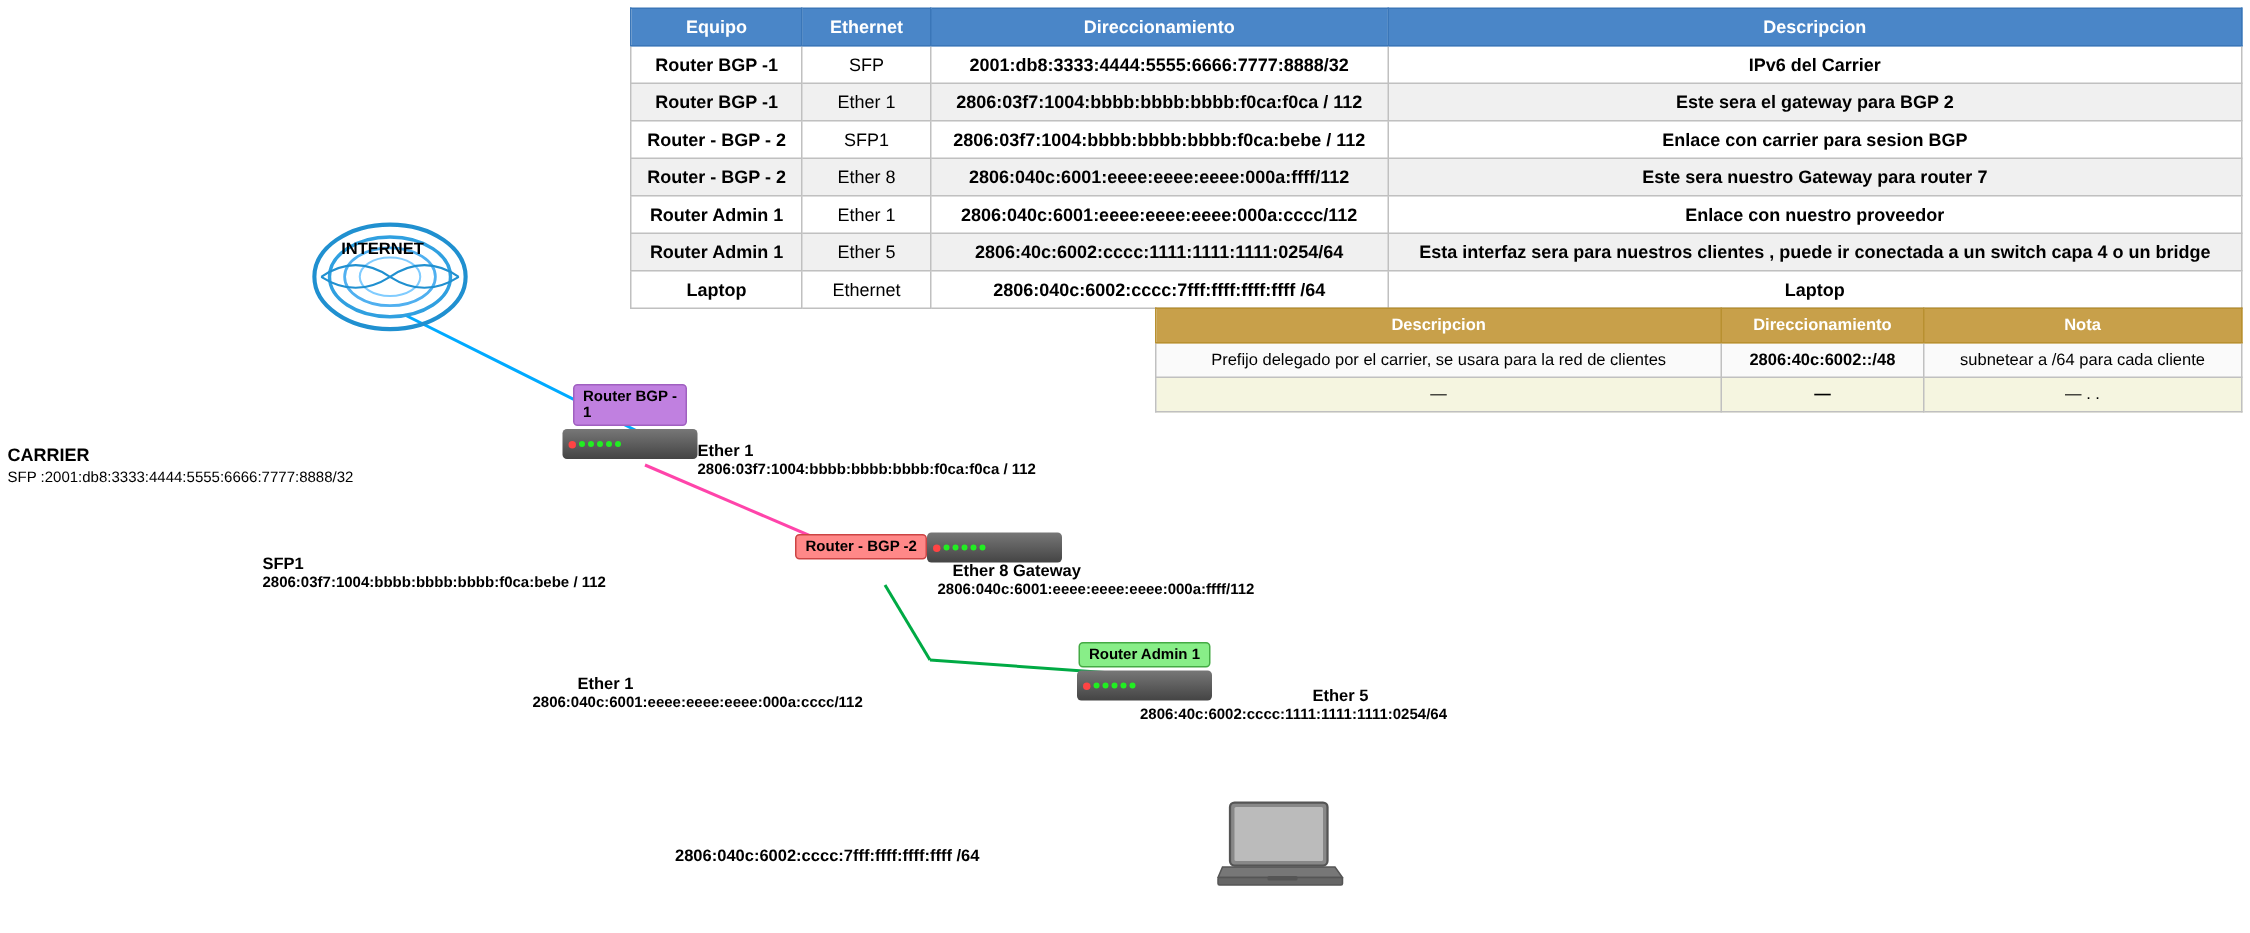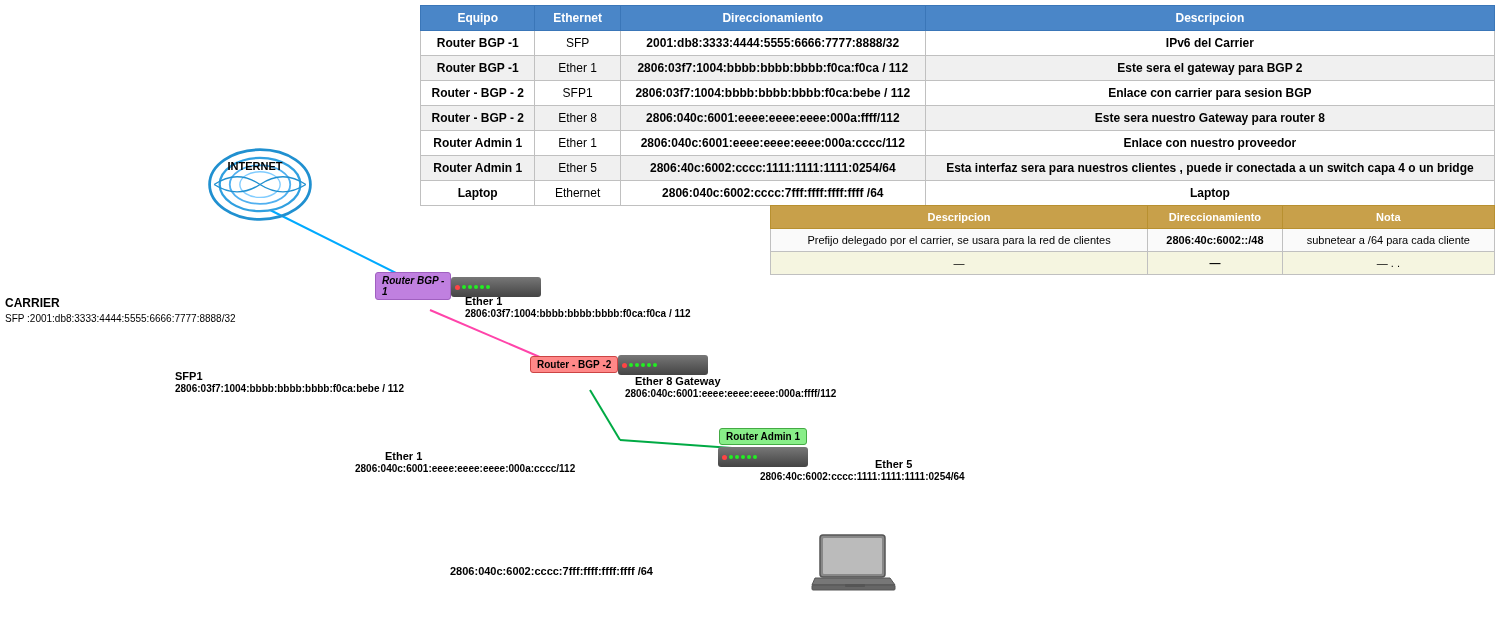--- a/index.html
+++ b/index.html
@@ -150,21 +150,21 @@
     <path d="M10,42 Q35,58 60,42 Q85,25 110,42" fill="none" stroke="#2090d0" stroke-width="1.5"></path>
   </svg>
   <div style="position:absolute;top:30px;left:0;width:120px;text-align:center;font-size:11px;font-weight:bold;color:#000;">INTERNET</div>
 </div>
 
 <div class="carrier-block">
   <div style="font-size:12px;font-weight:bold;">CARRIER</div>
   <div style="font-size:10px;font-weight:normal;">SFP :2001:db8:3333:4444:5555:6666:7777:8888/32</div>
 </div>
 
-<div style="position:absolute;top:272px;left:375px;display:flex;flex-direction:row;align-items:center;font-style:italic;">
+<div style="position:absolute;top:256px;left:375px;display:flex;flex-direction:column;align-items:center;">
   <div style="font-size:10px;font-weight:bold;background:#c080e0;border:1px solid #a060c0;padding:2px 6px;border-radius:3px;margin-bottom:2px;white-space:nowrap;">Router BGP -<br>1</div>
 
   <div style="width:90px;height:20px;background:linear-gradient(to bottom,#777,#444);border-radius:3px;display:flex;align-items:center;padding:0 4px;gap:2px;">
     <div style="width:5px;height:5px;background:#ff4444;border-radius:50%;"></div>
     <div style="width:4px;height:4px;background:#22ee22;border-radius:50%;"></div>
     <div style="width:4px;height:4px;background:#22ee22;border-radius:50%;"></div>
     <div style="width:4px;height:4px;background:#22ee22;border-radius:50%;"></div>
     <div style="width:4px;height:4px;background:#22ee22;border-radius:50%;"></div>
     <div style="width:4px;height:4px;background:#22ee22;border-radius:50%;"></div>
   </div>
@@ -272,21 +272,21 @@
         <tr>
           <td style="font-weight: bold;">Router - BGP - 2</td>
           <td>SFP1</td>
           <td style="font-weight: bold;">2806:03f7:1004:bbbb:bbbb:bbbb:f0ca:bebe / 112</td>
           <td style="font-weight: bold;">Enlace con carrier para sesion BGP</td>
         </tr>
         <tr>
           <td style="font-weight: bold;">Router - BGP - 2</td>
           <td>Ether 8</td>
           <td style="font-weight: bold;">2806:040c:6001:eeee:eeee:eeee:000a:ffff/112</td>
-          <td style="font-weight: bold;">Este sera nuestro Gateway para router 8</td>
+          <td style="font-weight: bold;">Este sera nuestro Gateway para router 7</td>
         </tr>
         <tr>
           <td style="font-weight: bold;">Router Admin 1</td>
           <td>Ether 1</td>
           <td style="font-weight: bold;">2806:040c:6001:eeee:eeee:eeee:000a:cccc/112</td>
           <td style="font-weight: bold;">Enlace con nuestro proveedor</td>
         </tr>
         <tr>
           <td style="font-weight: bold;">Router Admin 1</td>
           <td>Ether 5</td>

